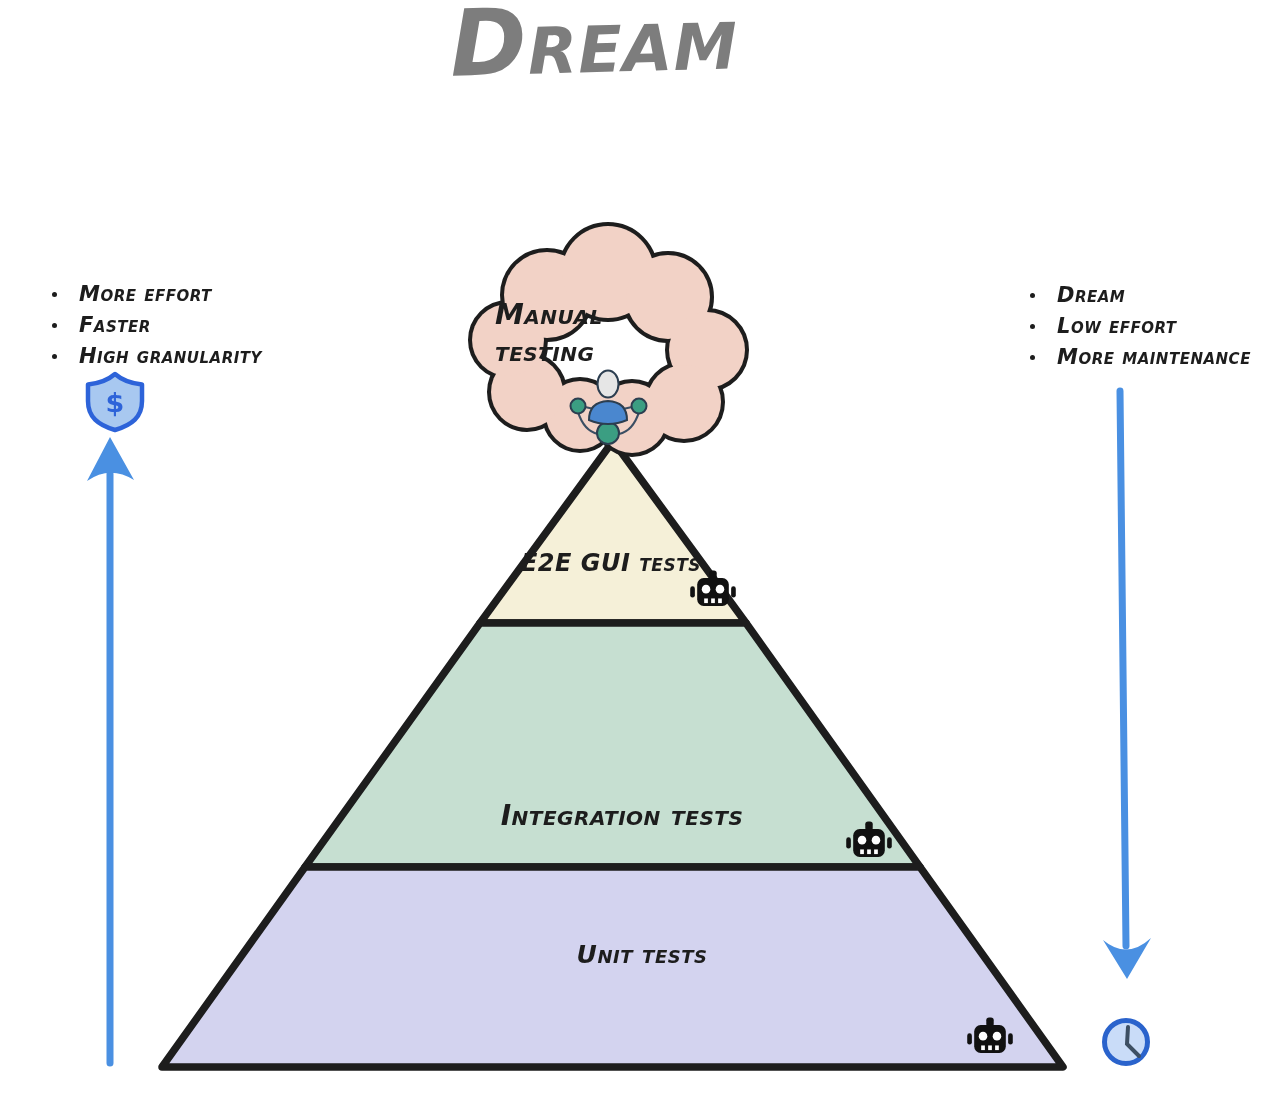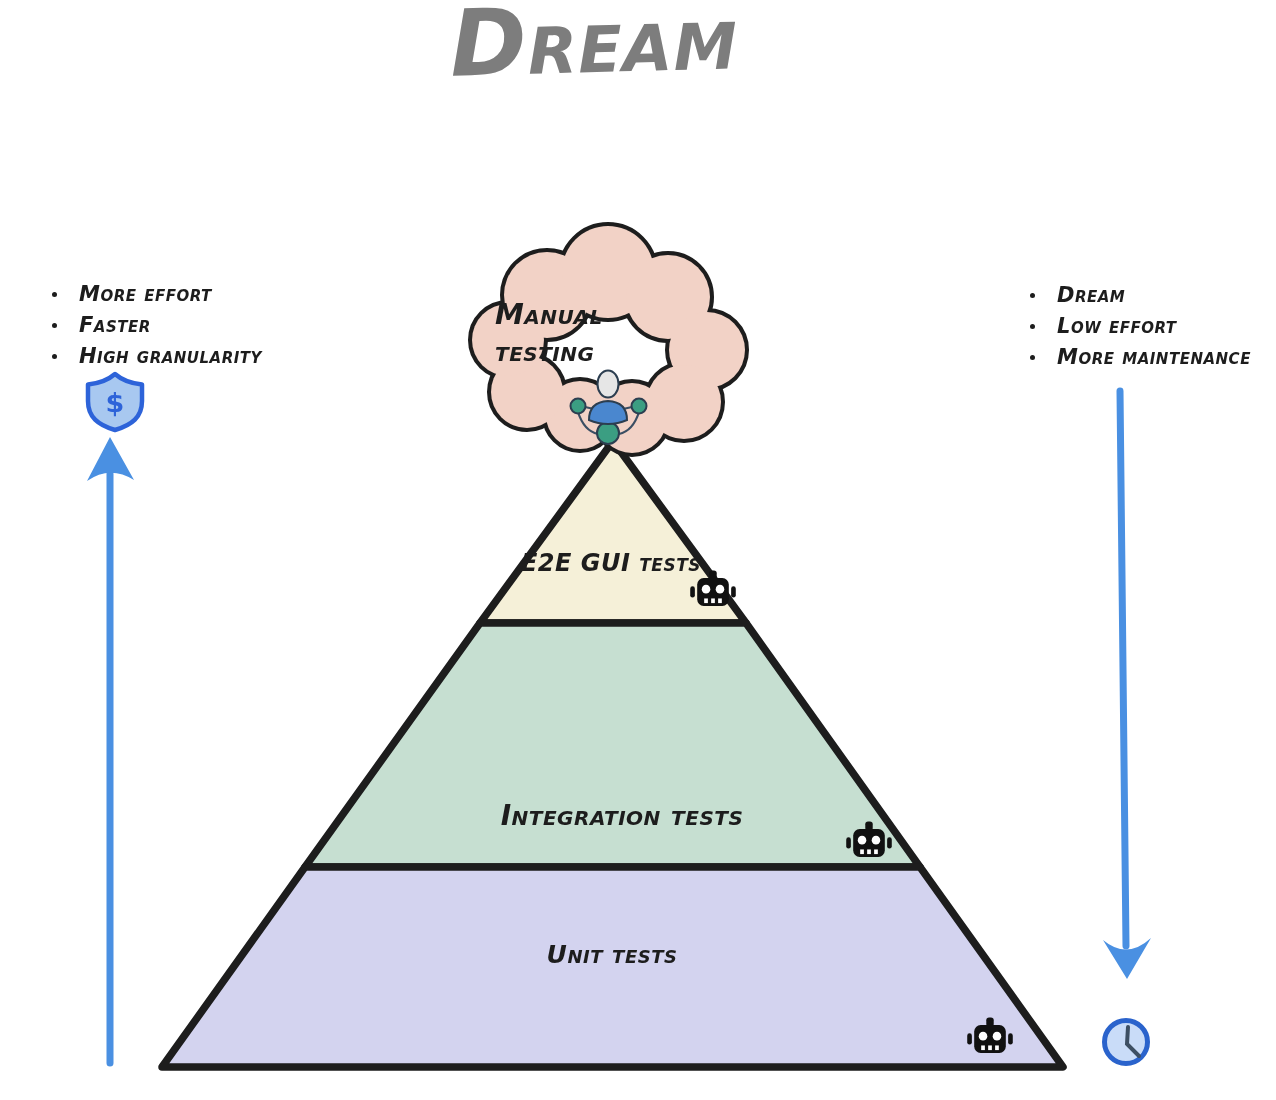--- a/index.html
+++ b/index.html
@@ -17,21 +17,21 @@
     font-weight:bold;font-style:italic;font-variant:small-caps;letter-spacing:1px;
     transform:rotate(-1.5deg);
   }
   .cloud-label{
     position:absolute;left:495px;top:296px;width:230px;
     font-size:29px;line-height:37px;
   }
   .layer-label{position:absolute;text-align:center;font-style:italic;}
   .label-e2e{left:461px;top:548px;width:300px;font-size:24px;line-height:30px;}
   .label-int{left:422px;top:759px;width:400px;font-size:28px;line-height:32px;margin-top:41px;}
-  .label-unit{left:462px;top:941px;width:300px;font-size:25px;line-height:28px;text-align:center;}
+  .label-unit{left:492px;top:941px;width:300px;font-size:25px;line-height:28px;text-align:center;}
   .bullets{
     position:absolute;list-style:none;margin:8px;padding:0;
     font-size:21px;
   }
   .bullets li{display:flex;align-items:center;height:22px;margin-bottom:9px;}
   .bullets .dot{
     width:5px;height:5px;border-radius:50%;background:#1d1d1d;
     margin-right:22px;flex:0 0 auto;
   }
   .bullets-left{left:44px;top:275px;}

